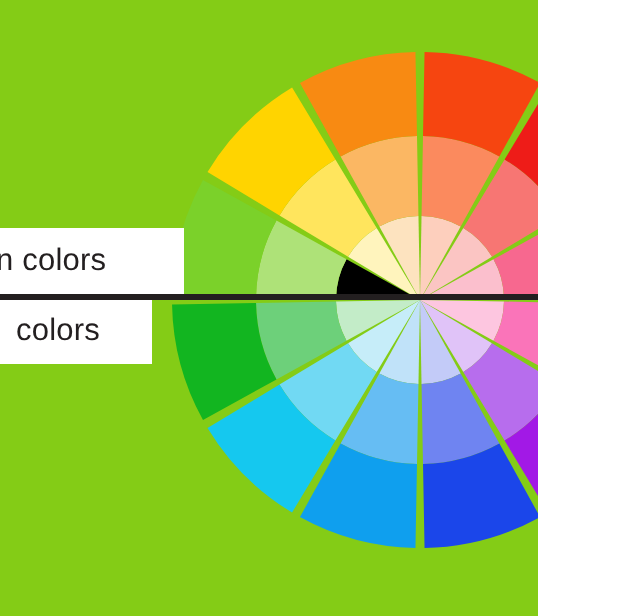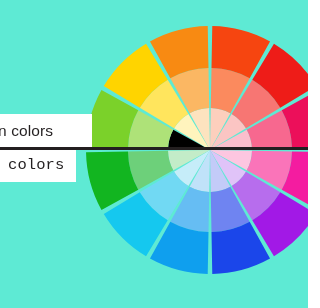--- a/index.html
+++ b/index.html
@@ -6,23 +6,23 @@
   html, body {
     margin: 0;
     padding: 0;
     background: #ffffff;
   }
   body {
     font-family: "Liberation Sans", sans-serif;
   }
   #stage {
     position: relative;
-    width: 308px;
+    width: 269px;
     height: 308px;
-    background: #5eead4;
+    background: #84cc16;
     overflow: hidden;
   }
   #wheel-svg {
     position: absolute;
     left: 0;
     top: 0;
     width: 308px;
     height: 308px;
     display: block;
   }
@@ -46,21 +46,20 @@
     white-space: nowrap;
     line-height: 1;
   }
   .label-warm {
     left: -2px;
     top: 123px;
   }
   .label-cool {
     left: 8px;
     top: 158px;
-    font-family: Liberation Mono, monospace;
   }
   .label-backdrop {
     position: absolute;
     z-index: 4;
     background: #ffffff;
   }
   .backdrop-warm {
     left: 0;
     top: 114px;
     width: 92px;

